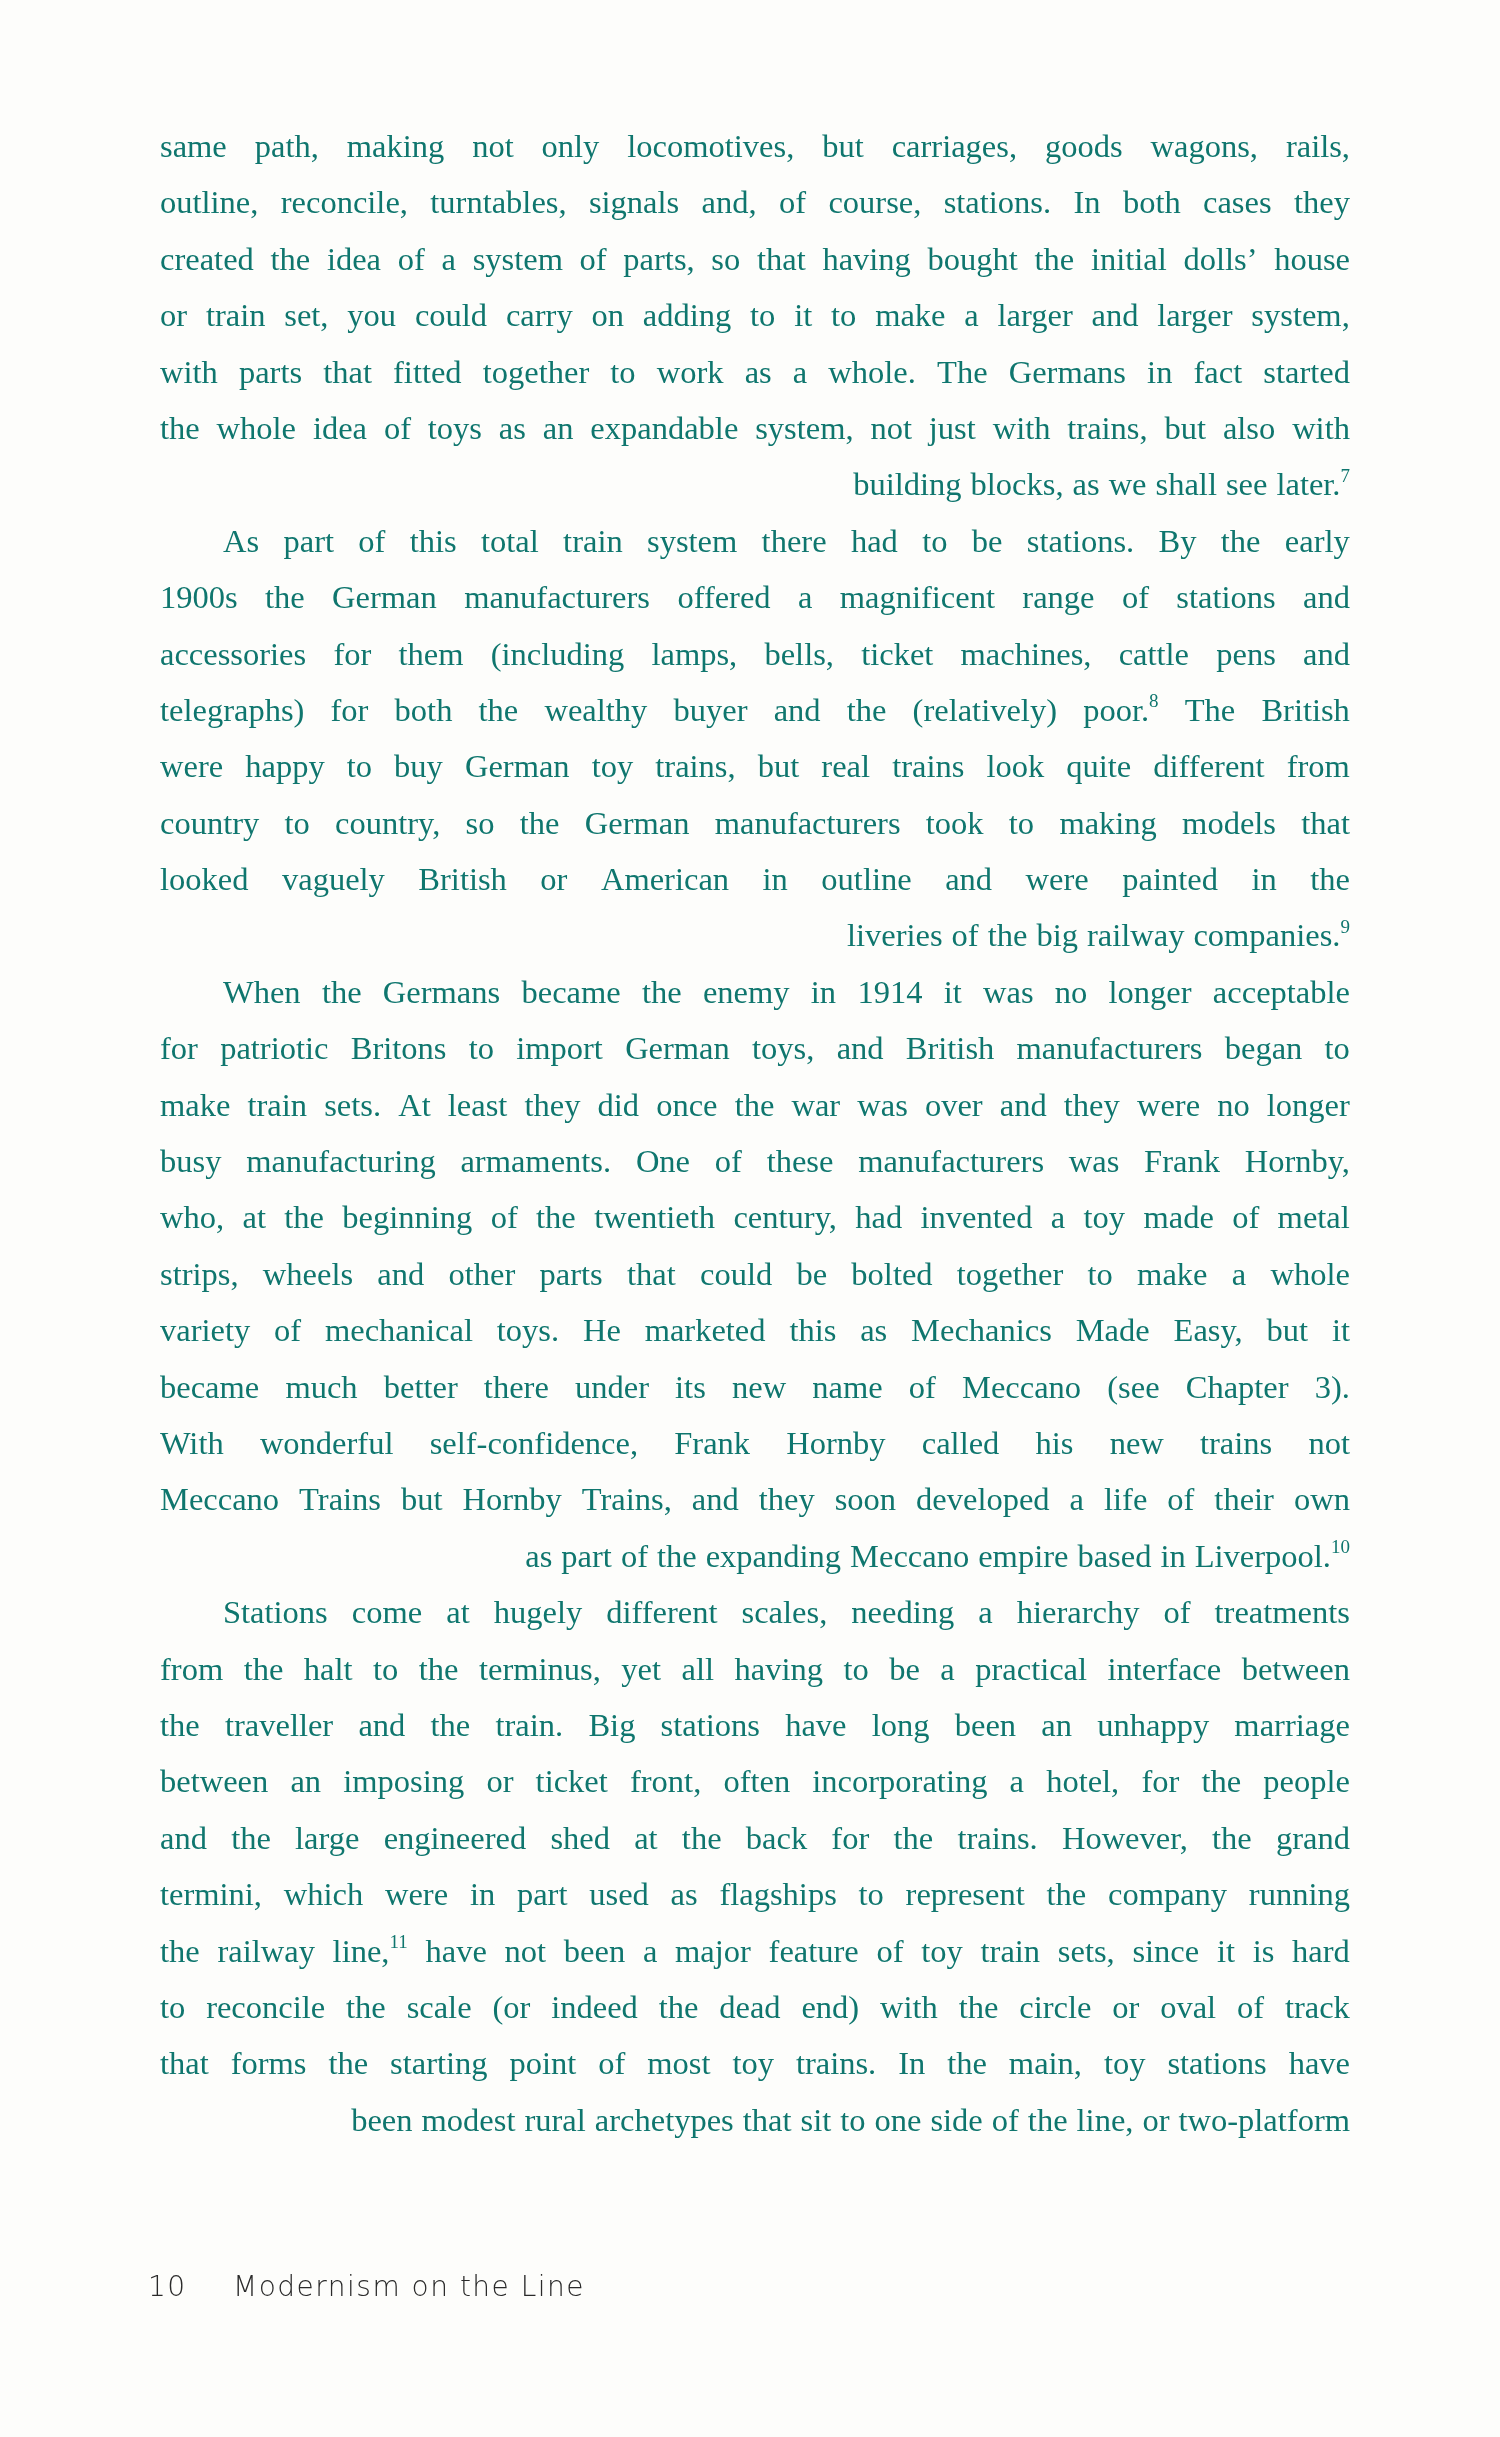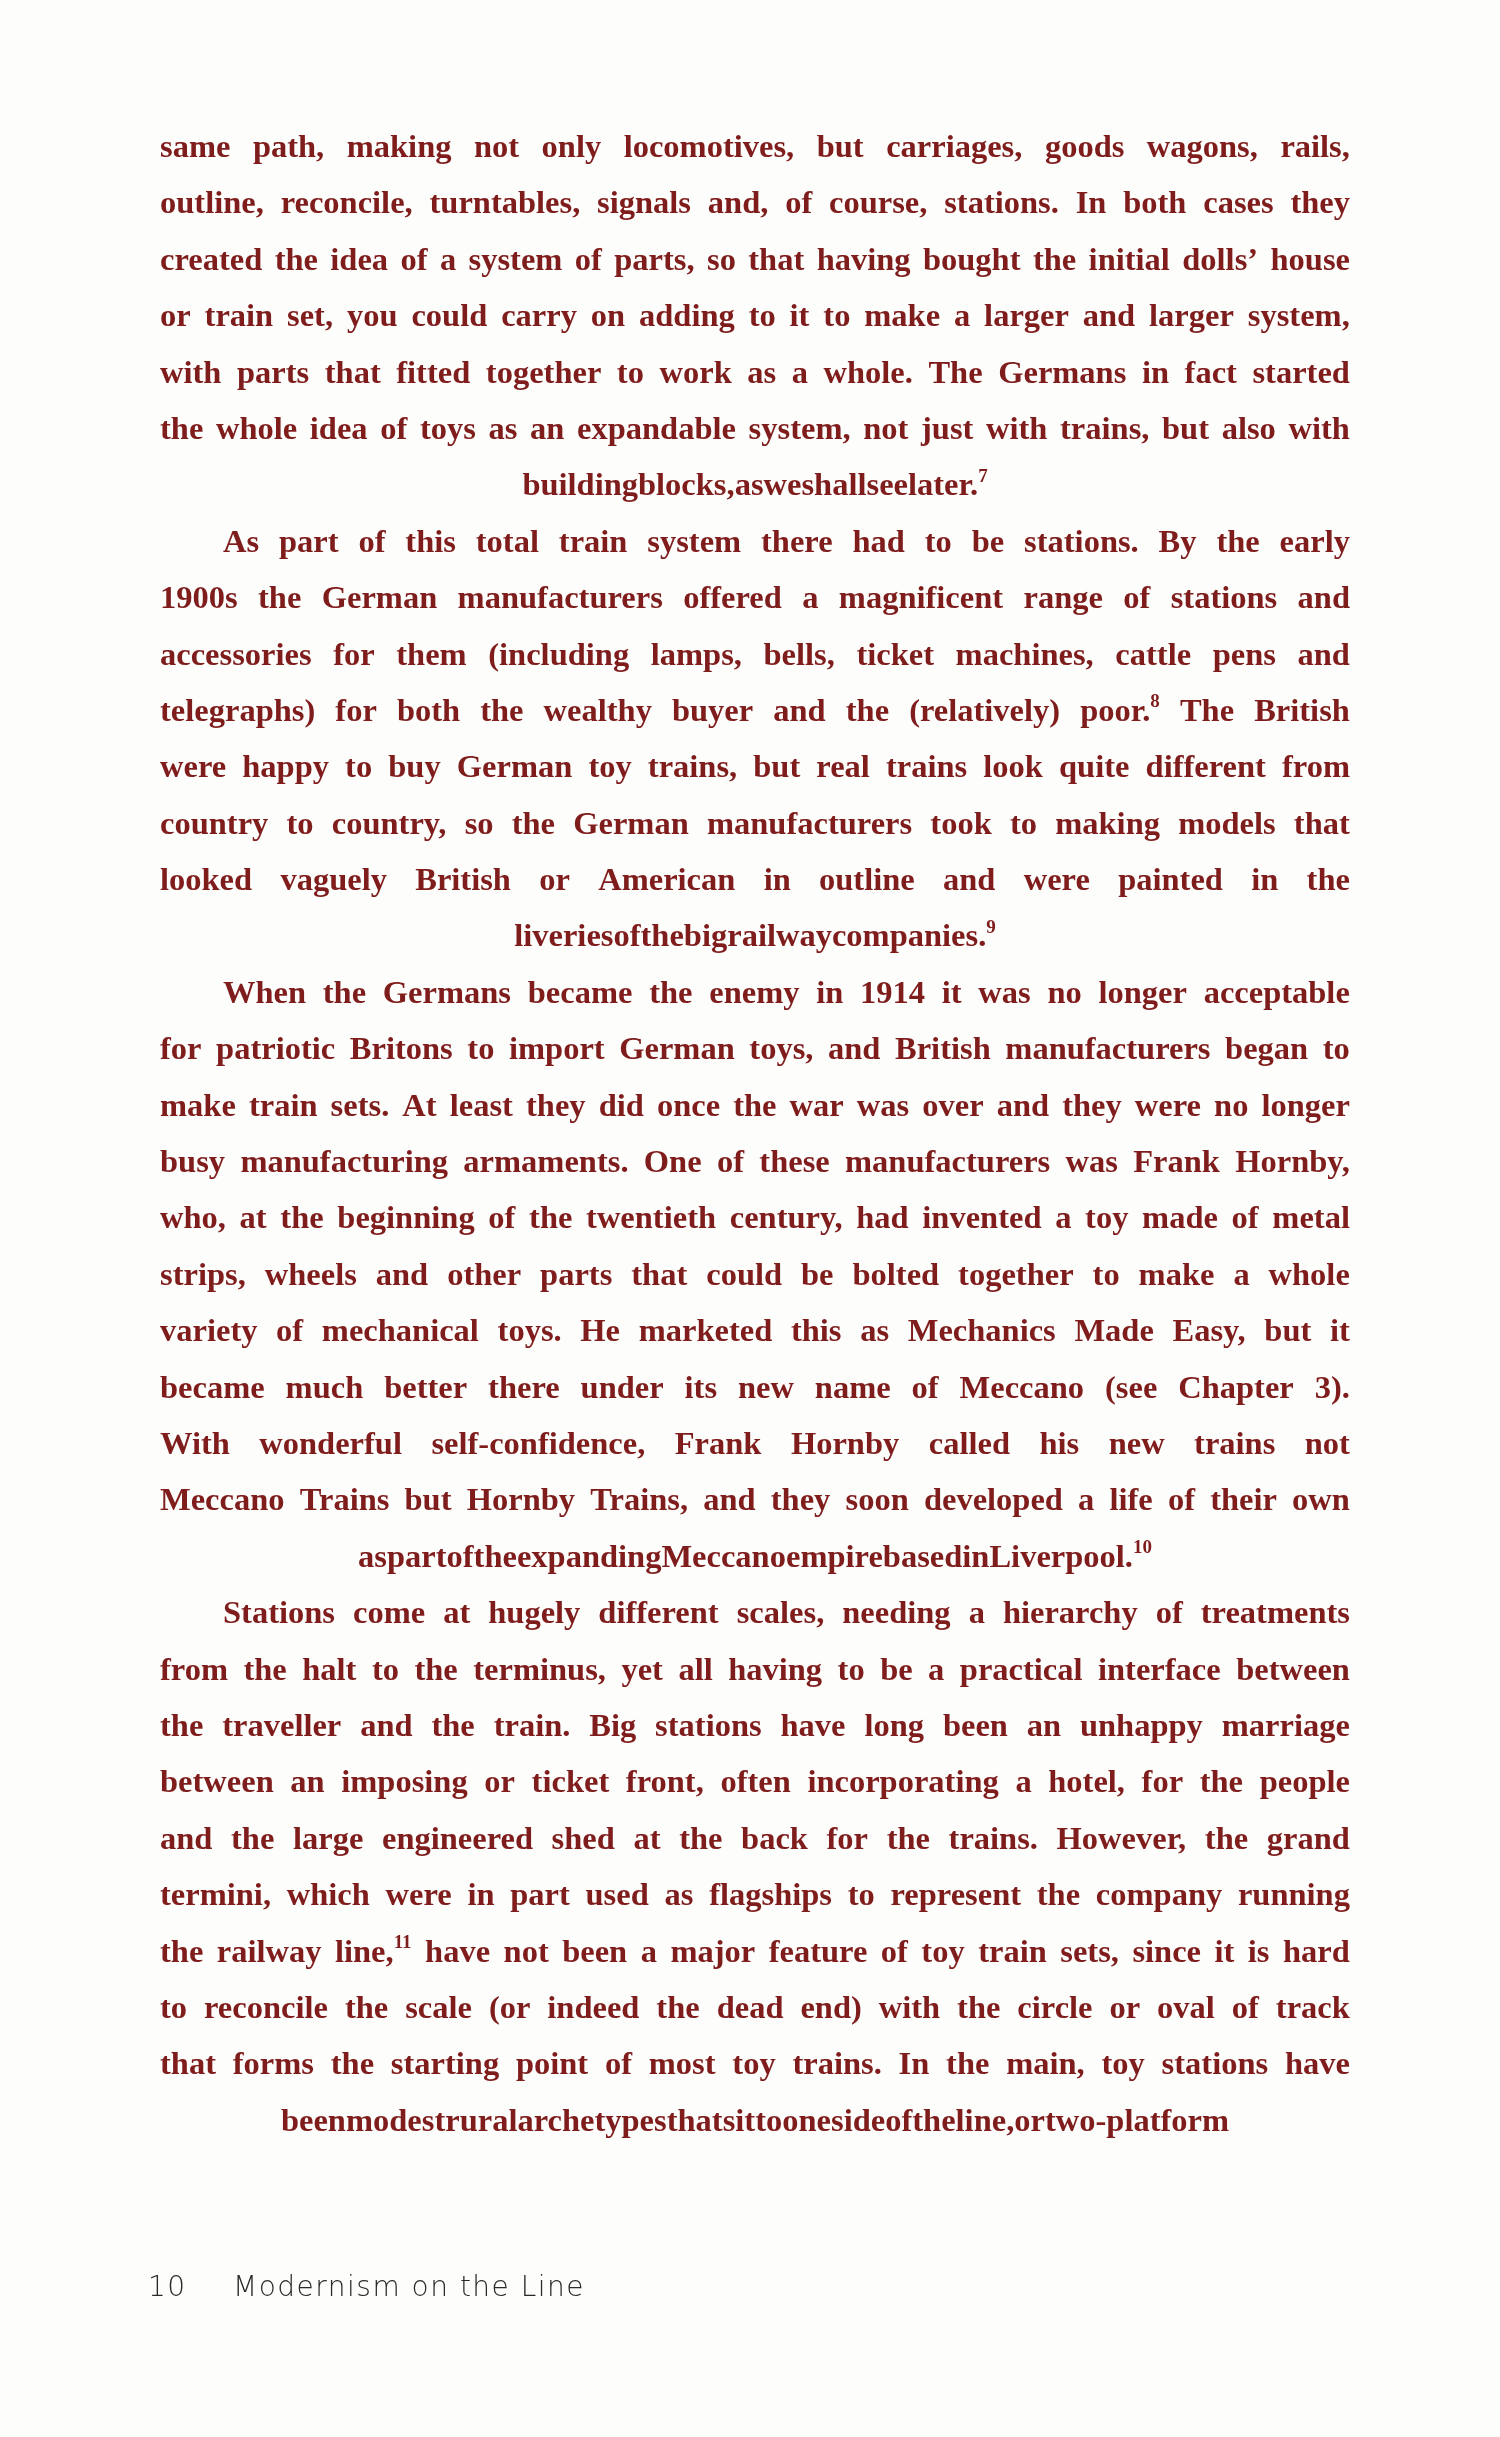--- a/index.html
+++ b/index.html
@@ -20,33 +20,32 @@
     height: 2437px;
     background: #fdfdfb;
   }
   .body-text {
     position: absolute;
     left: 160px;
     top: 118px;
     width: 1190px;
     font-family: "Liberation Serif", "DejaVu Serif", serif;
     font-size: 32.5px;
-    color: #7f1d1d;
-    font-weight: bold;
+    color: #0f766e;
   }
   
   .jline {
     display: flex;
     justify-content: space-between;
     height: 56.4px;
     line-height: 56.4px;
     white-space: nowrap;
   }
   .jline.indent { padding-left: 63px; }
-  .jline.last { justify-content: center; }
+  .jline.last { justify-content: flex-end; gap: 9px; }
   sup {
     font-size: 19px;
     line-height: 0;
     position: relative;
     top: -2px;
     vertical-align: super;
   }
   .footer {
     position: absolute;
     left: 148px;

